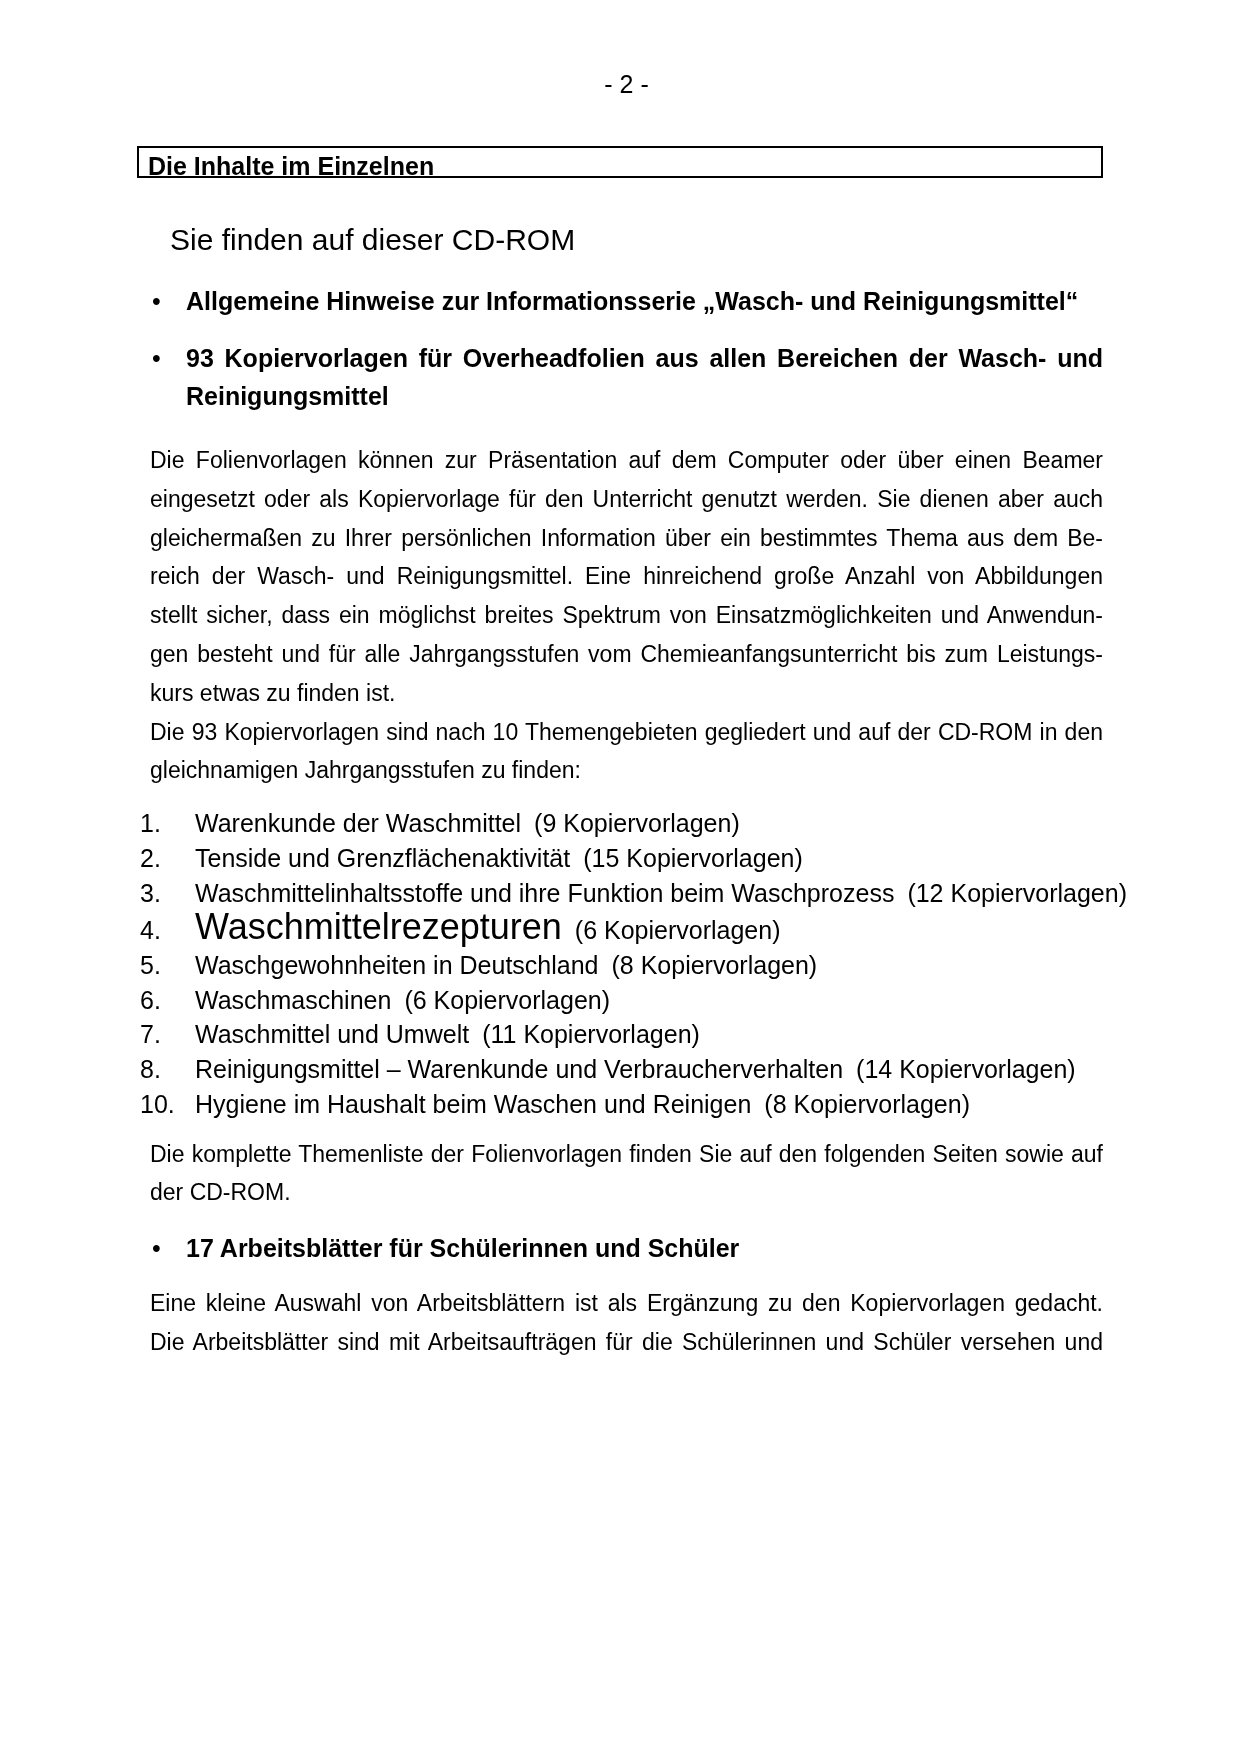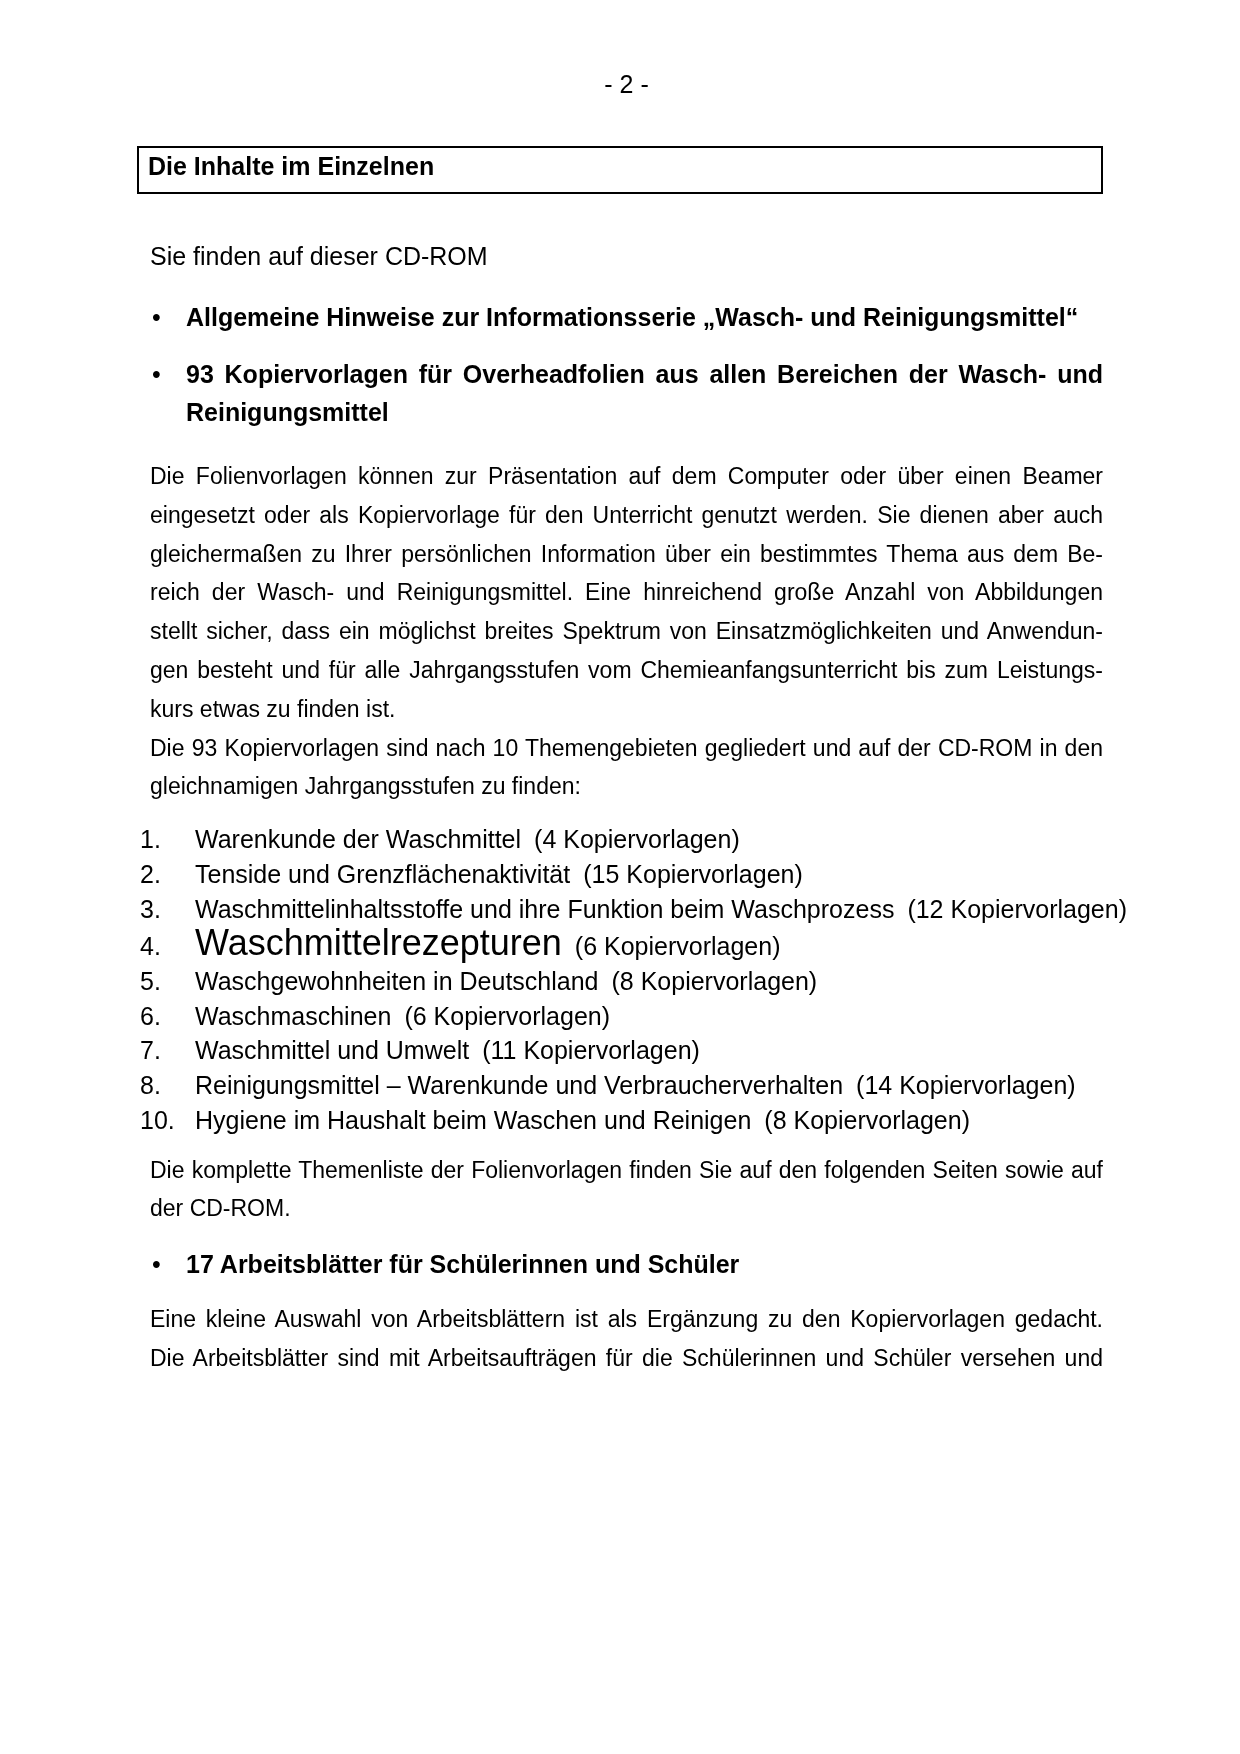--- a/index.html
+++ b/index.html
@@ -20,35 +20,36 @@
     padding-right: 137px;
   }
   .page-number {
     margin-top: 71px;
     font-size: 25px;
     line-height: 26px;
     text-align: center;
   }
   .title-box {
     box-sizing: border-box;
-    height: 48px;
+    height: 32px;
     margin-top: 49px;
     margin-left: -13px;
     border: 2px solid #000000;
     padding: 5px 0 0 9px;
   }
   .title-box .title {
     font-size: 25px;
     font-weight: 700;
     line-height: 26px;
   }
   .intro {
     margin-top: 49px;
-    font-size: 25px;
+    font-size: 30px;
     line-height: 26px;
+    margin-left: 20px;
   }
   .bullet-item {
     display: flex;
     font-size: 25px;
     font-weight: 700;
   }
   .bullet-item .bullet-dot {
     flex: none;
     width: 34px;
     padding-left: 2px;
@@ -125,21 +126,21 @@
       <div class="line just">gen besteht und für alle Jahrgangsstufen vom Chemieanfangsunterricht bis zum Leistungs-</div>
       <div class="line">kurs etwas zu finden ist.</div>
     </div>
 
   <div class="para para-2">
       <div class="line just">Die 93 Kopiervorlagen sind nach 10 Themengebieten gegliedert und auf der CD-ROM in den</div>
       <div class="line">gleichnamigen Jahrgangsstufen zu finden:</div>
     </div>
 
   <div class="topics">
-  <div class="topic-row"><span class="topic-num">1.</span><span class="topic-title">Warenkunde der Waschmittel</span><span class="topic-count">(4 Kopiervorlagen)</span></div>
+  <div class="topic-row"><span class="topic-num">1.</span><span class="topic-title">Warenkunde der Waschmittel</span><span class="topic-count">(9 Kopiervorlagen)</span></div>
 
   <div class="topic-row"><span class="topic-num">2.</span><span class="topic-title">Tenside und Grenzflächenaktivität</span><span class="topic-count">(15 Kopiervorlagen)</span></div>
 
   <div class="topic-row"><span class="topic-num">3.</span><span class="topic-title">Waschmittelinhaltsstoffe und ihre Funktion beim Waschprozess</span><span class="topic-count">(12 Kopiervorlagen)</span></div>
 
   <div class="topic-row large"><span class="topic-num">4.</span><span class="topic-title">Waschmittelrezepturen</span><span class="topic-count">(6 Kopiervorlagen)</span></div>
 
   <div class="topic-row"><span class="topic-num">5.</span><span class="topic-title">Waschgewohnheiten in Deutschland</span><span class="topic-count">(8 Kopiervorlagen)</span></div>
 
   <div class="topic-row"><span class="topic-num">6.</span><span class="topic-title">Waschmaschinen</span><span class="topic-count">(6 Kopiervorlagen)</span></div>

